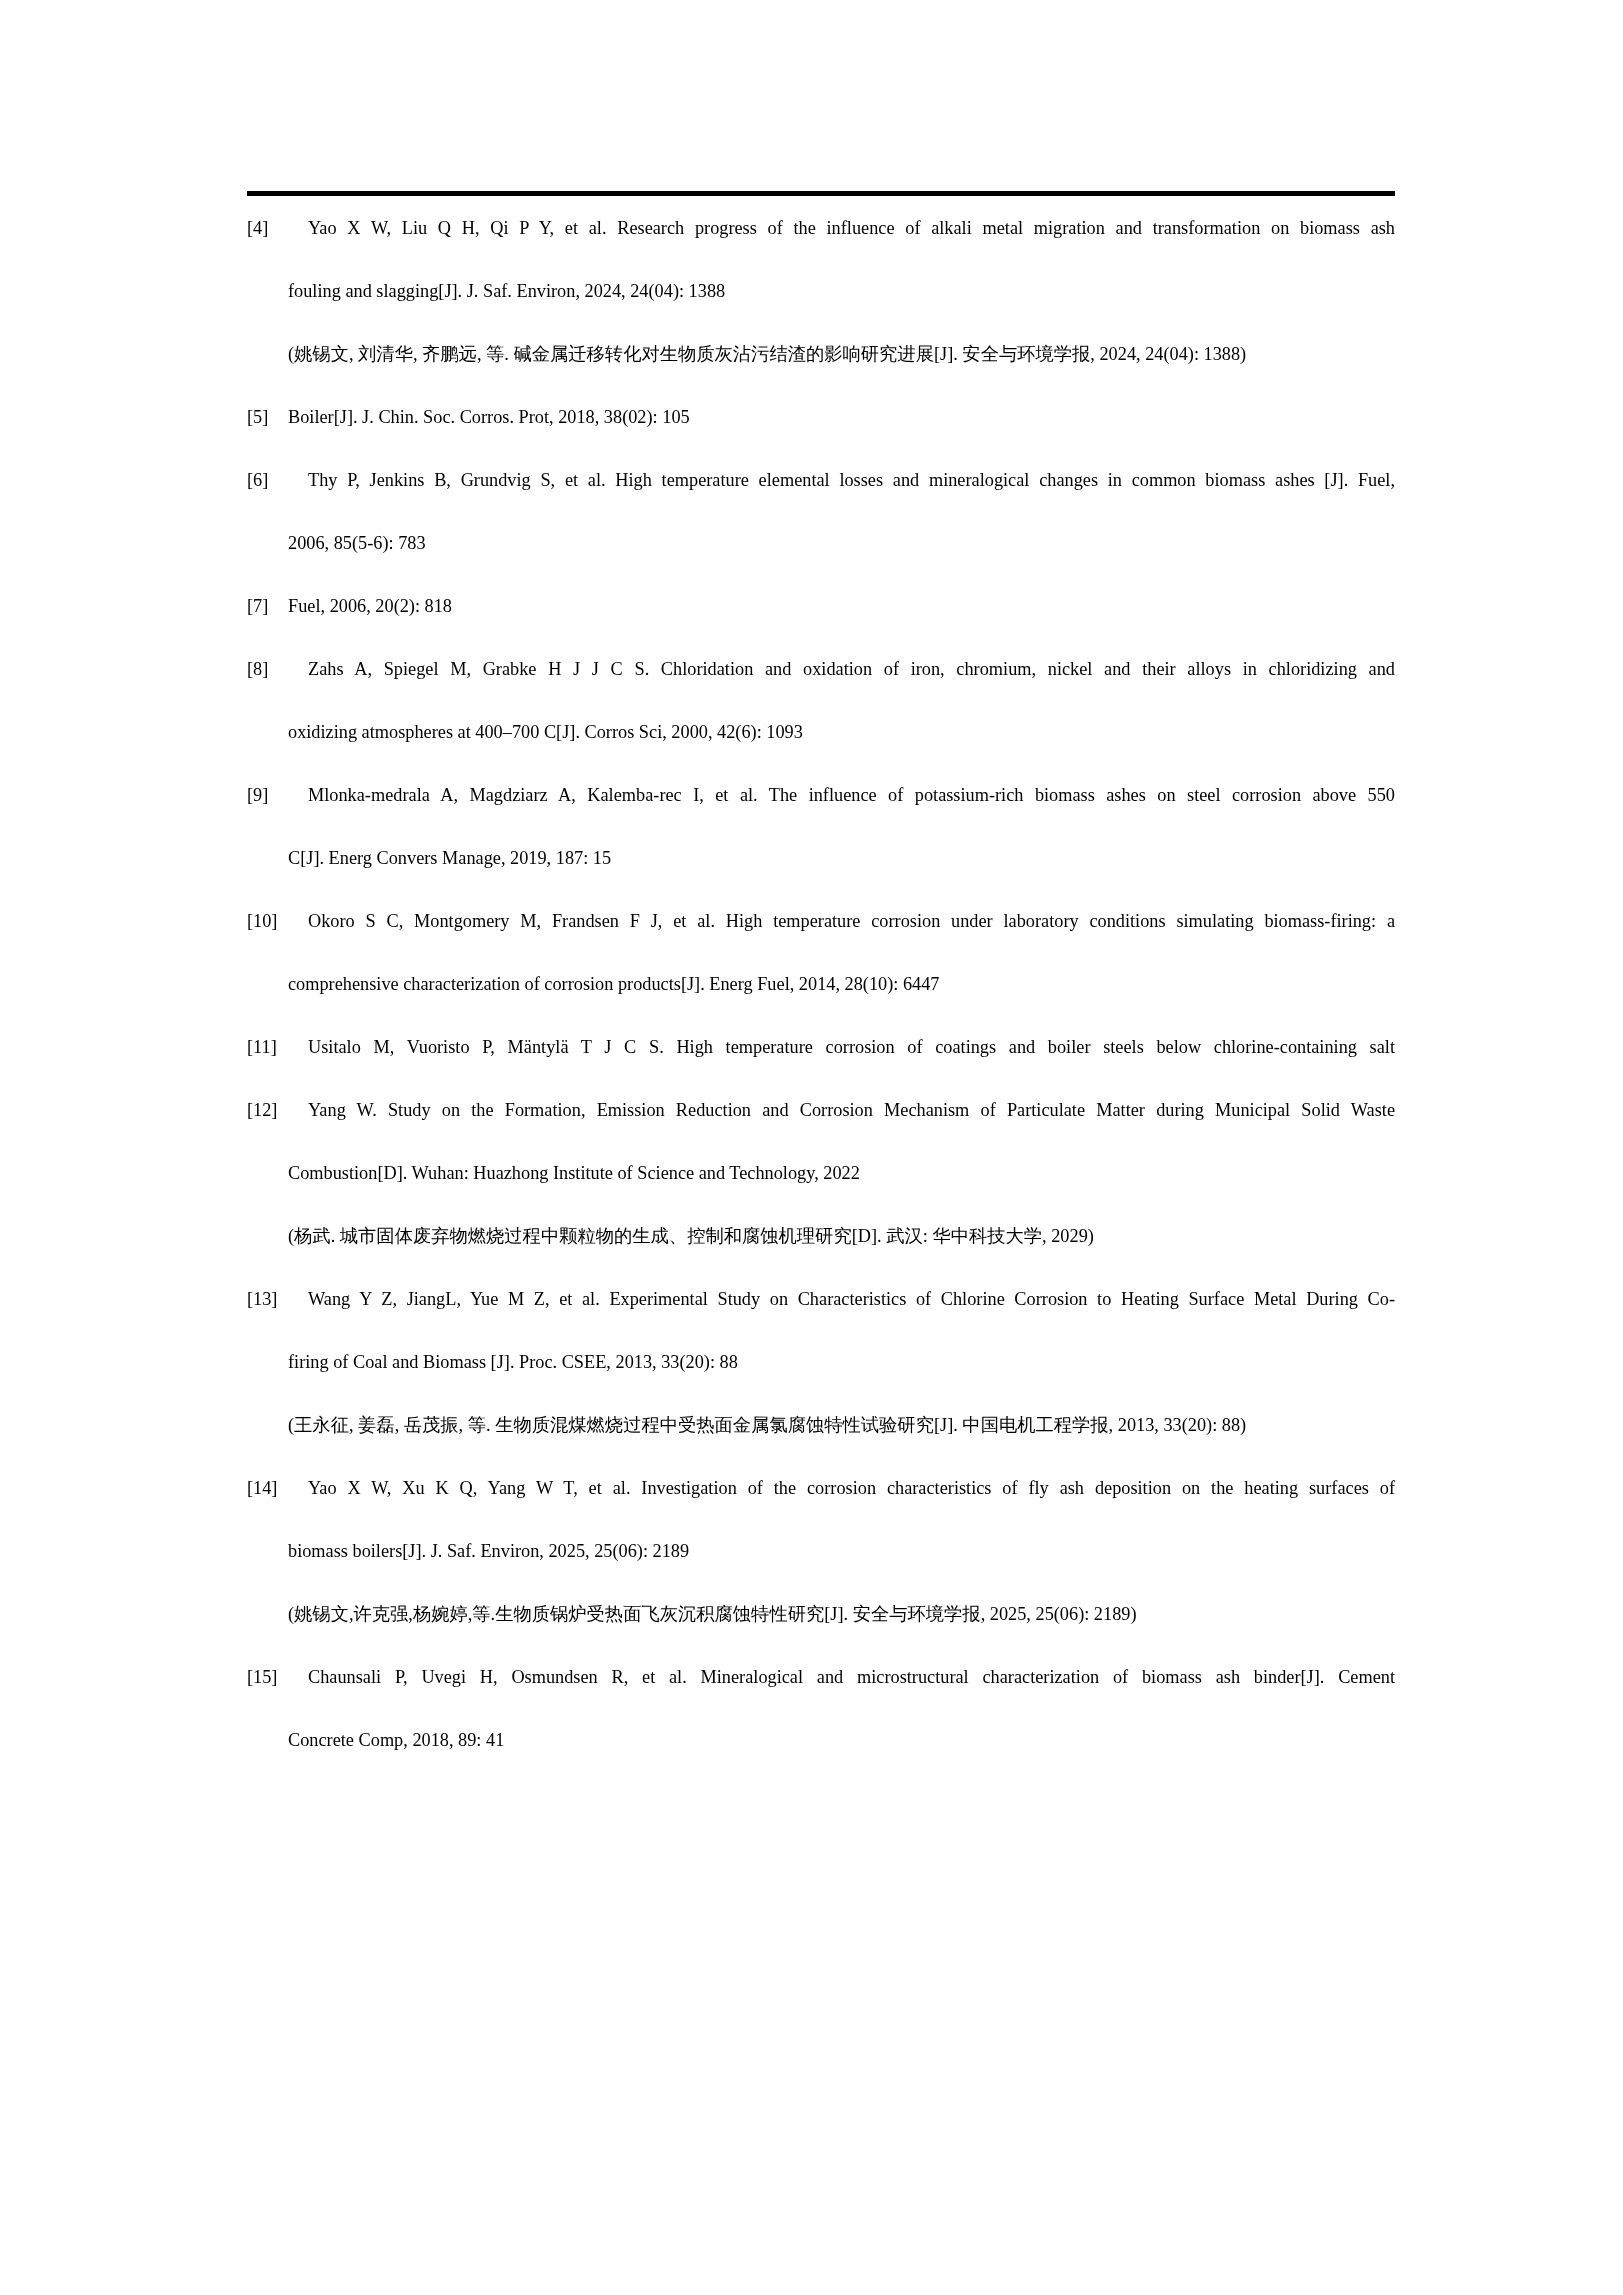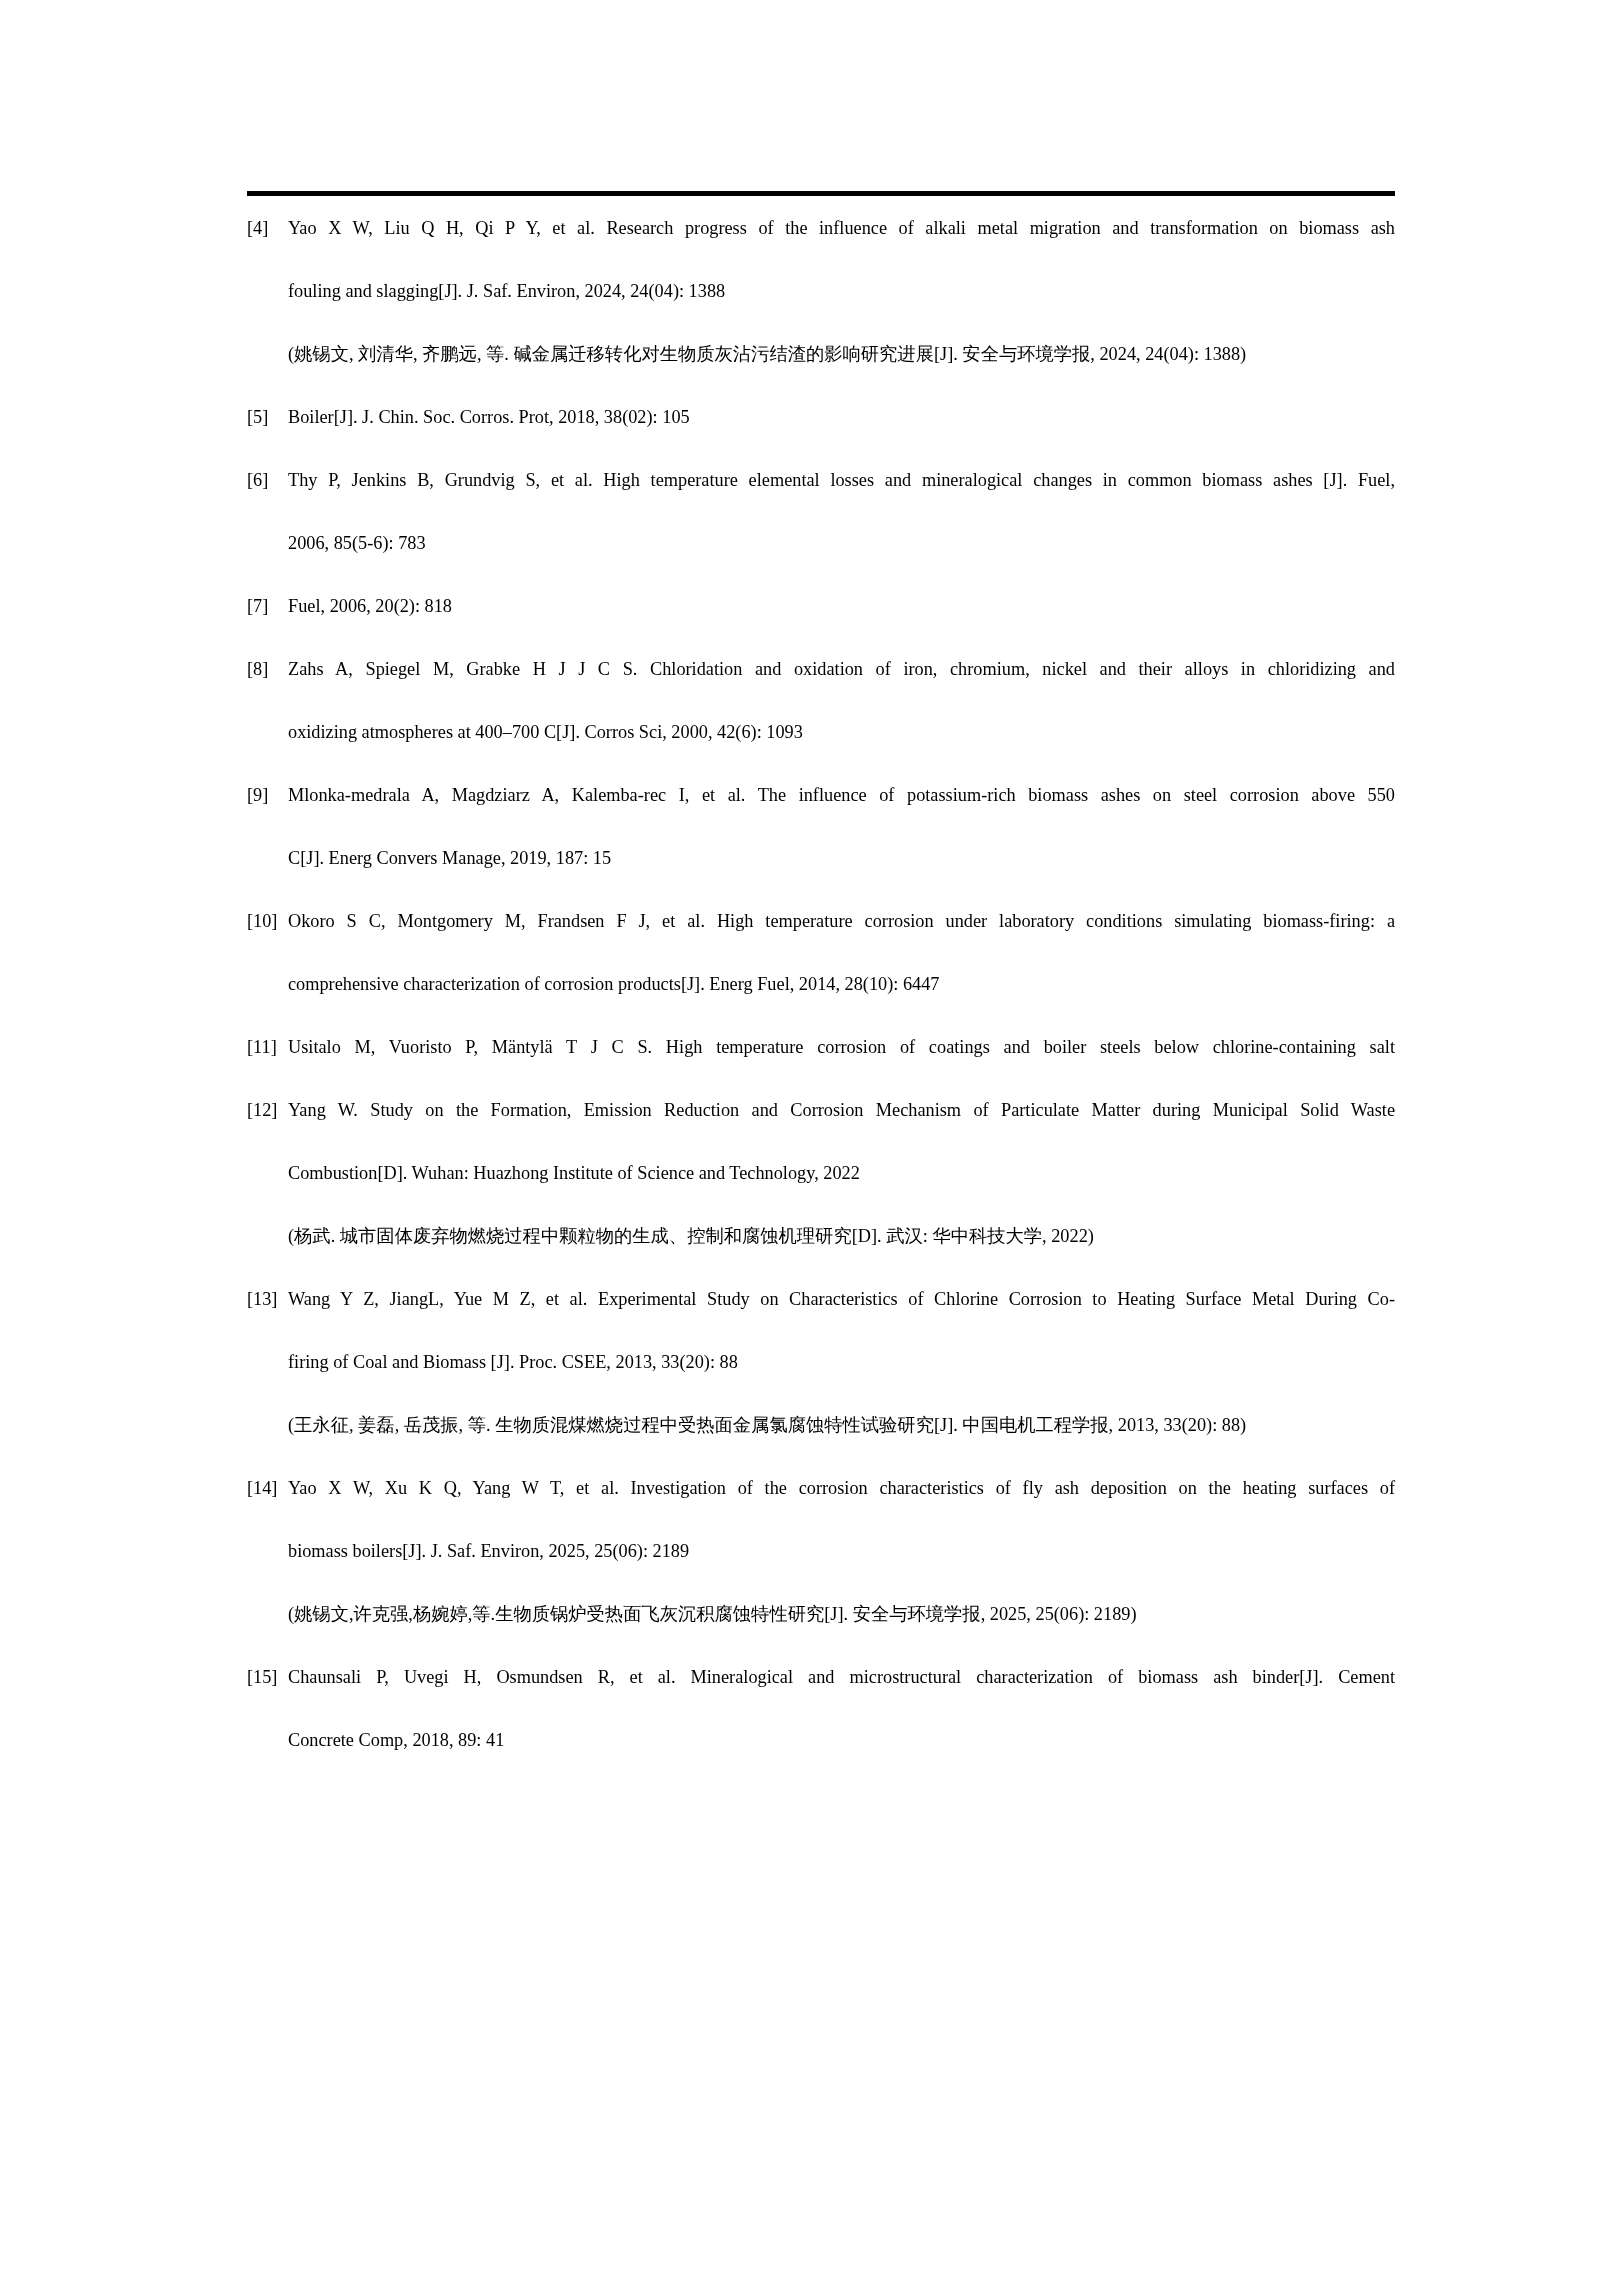--- a/index.html
+++ b/index.html
@@ -31,20 +31,21 @@
   .ref-label {
     position: absolute;
     left: 0;
     top: 0;
     line-height: 63px;
   }
   .line { line-height: 63px; }
   .line.j {
     text-align: justify;
     text-align-last: justify;
+    margin-left: 20px;
   }
 </style>
 </head>
 <body>
 
 <div class="page">
   <div class="header-rule" style="background-color: rgb(0, 0, 0);"></div>
 
   <div class="refs">
 
@@ -91,21 +92,21 @@
 
     <div class="ref">
       <span class="ref-label">[11]</span>
       <div class="line j">Usitalo M, Vuoristo P, Mäntylä T J C S. High temperature corrosion of coatings and boiler steels below chlorine-containing salt</div>
     </div>
 
     <div class="ref">
       <span class="ref-label">[12]</span>
       <div class="line j">Yang W. Study on the Formation, Emission Reduction and Corrosion Mechanism of Particulate Matter during Municipal Solid Waste</div>
       <div class="line">Combustion[D]. Wuhan: Huazhong Institute of Science and Technology, 2022</div>
-      <div class="line cn">(杨武. 城市固体废弃物燃烧过程中颗粒物的生成、控制和腐蚀机理研究[D]. 武汉: 华中科技大学, 2022)</div>
+      <div class="line cn">(杨武. 城市固体废弃物燃烧过程中颗粒物的生成、控制和腐蚀机理研究[D]. 武汉: 华中科技大学, 2029)</div>
     </div>
 
     <div class="ref">
       <span class="ref-label">[13]</span>
       <div class="line j">Wang Y Z, JiangL, Yue M Z, et al. Experimental Study on Characteristics of Chlorine Corrosion to Heating Surface Metal During Co-</div>
       <div class="line">firing of Coal and Biomass [J]. Proc. CSEE, 2013, 33(20): 88</div>
       <div class="line cn">(王永征, 姜磊, 岳茂振, 等. 生物质混煤燃烧过程中受热面金属氯腐蚀特性试验研究[J]. 中国电机工程学报, 2013, 33(20): 88)</div>
     </div>
 
     <div class="ref">

